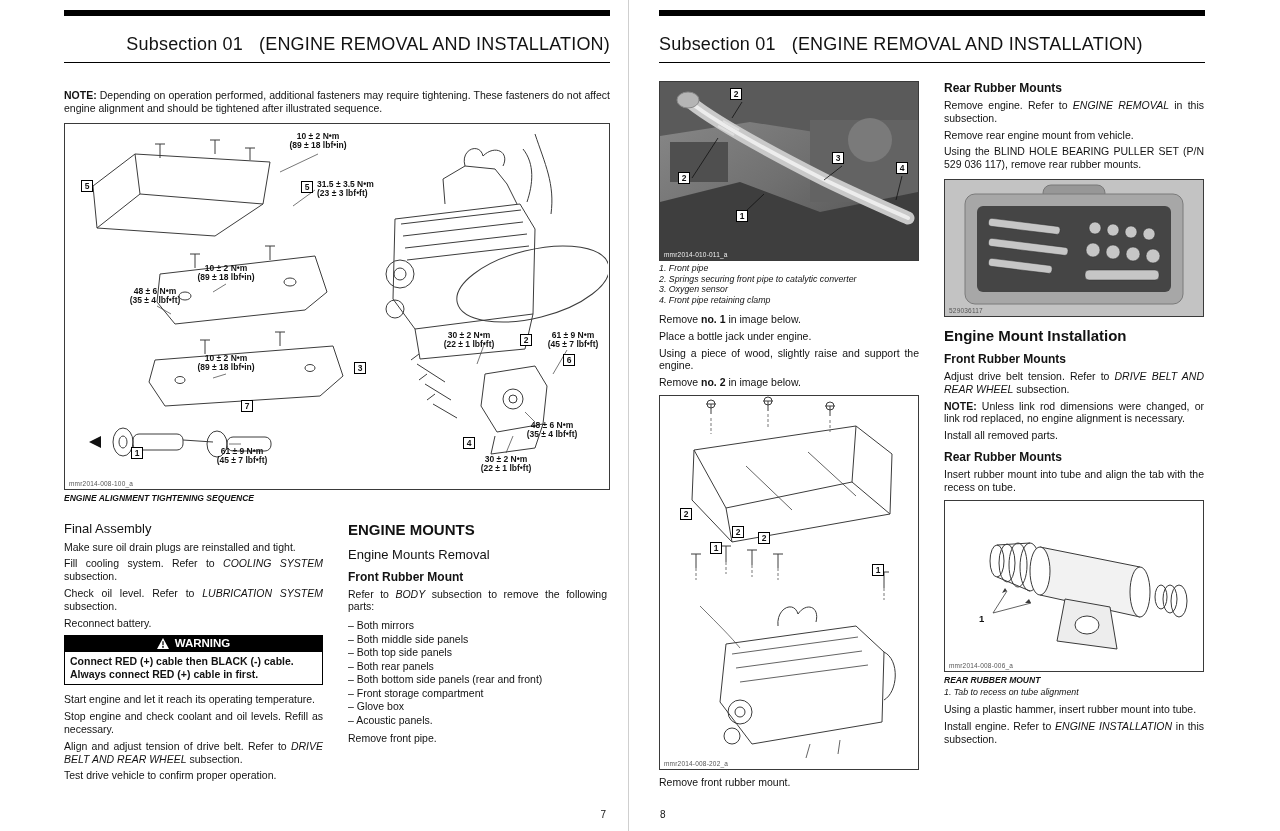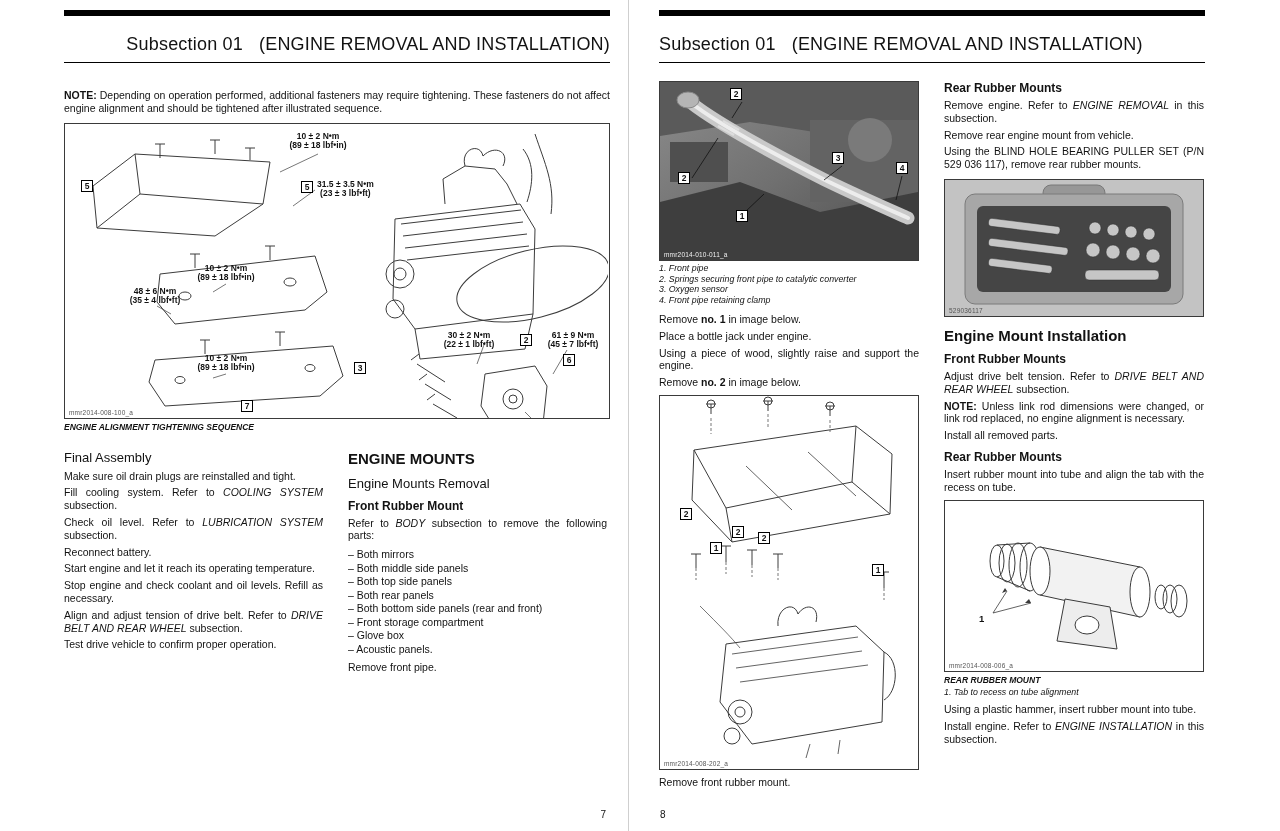--- a/index.html
+++ b/index.html
@@ -14,21 +14,21 @@
   .header-text { font-size:18px; margin-top:18px; letter-spacing:.2px; white-space:nowrap; }
   .header-text .hdr-sub { margin-right:16px; }
   .page-left .header-text { text-align:right; }
   .header-rule { height:1px; background:#000; margin-top:7px; }
 
   .body-text { font-size:10.5px; line-height:12.8px; text-align:justify; margin-bottom:4px; }
   .note { margin-top:26px; }
   .ref { font-style:italic; }
 
   .figure { position:relative; border:1px solid #3a3a3a; background:#fff; overflow:hidden; }
-  .fig-align { height:296px; margin-top:8px; }
+  .fig-align { height:367px; margin-top:8px; }
   .figcode { position:absolute; left:4px; bottom:2px; font-size:6.5px; color:#555; letter-spacing:.2px; }
   .figcode.light { color:#f0f0f0; }
   .figcaption { font-size:8.5px; font-weight:bold; font-style:italic; margin-top:3px; }
   .legend { margin-top:2px; margin-bottom:8px; }
   .legend-line { font-size:8.8px; font-style:italic; line-height:10.5px; padding-left:12px; text-indent:-12px; }
 
   .cols { display:flex; gap:25px; margin-top:12px; }
   .col  { width:260px; }
   .page-left .col { width:259px; }
 
@@ -38,21 +38,21 @@
   .h-first   { margin-top:6px; }
 
   .warning-box  { margin:6px 0 8px; }
   .warning-head { background:#000; color:#fff; font-weight:bold; font-size:11.5px;
                   display:flex; align-items:center; justify-content:center; gap:6px; padding:2px 0; }
   .warning-body { border:1px solid #000; padding:3px 5px; font-weight:bold; font-size:10.5px; line-height:13px; }
 
   ul.dash-list { list-style:none; margin:6px 0 5px; }
   ul.dash-list li { font-size:10.5px; line-height:13.5px; padding-left:13px; text-indent:-13px; }
 
-  .torque { position:absolute; font-size:8.5px; font-weight:bold; line-height:9.6px; white-space:nowrap;text-align:center; }
+  .torque { position:absolute; font-size:8.5px; font-weight:bold; line-height:9.6px; white-space:nowrap; }
   .t-center { transform:translateX(-50%); text-align:center; }
   .numbox { position:absolute; width:12px; height:12px; border:1px solid #000; background:#fff;
             font-size:8.5px; font-weight:bold; text-align:center; line-height:11px; }
   .callout-plain { position:absolute; font-size:9.5px; font-weight:bold; }
 
   .fig-photo { margin-top:6px; }
   .fig-mount { height:375px; margin-top:6px; }
   .fig-tool  { height:138px; margin:8px 0 6px; }
   .fig-rear  { height:172px; margin-top:6px; }
 
@@ -202,20 +202,34 @@
 
     <div class="cols">
 
       <div class="col">
         <div class="h-sub h-first">Final Assembly</div>
         <p class="body-text">Make sure oil drain plugs are reinstalled and tight.</p>
         <p class="body-text"><span>Fill cooling system. Refer to </span><span class="ref">COOLING SYSTEM</span><span> subsection.</span></p>
         <p class="body-text"><span>Check oil level. Refer to </span><span class="ref">LUBRICATION SYSTEM</span><span> subsection.</span></p>
         <p class="body-text">Reconnect battery.</p>
 
+        <div class="warning-box">
+          <div class="warning-head">
+            <svg width="12" height="11" viewBox="0 0 12 11">
+                <path d="M6 0 L12 11 H0 Z" fill="#fff"></path>
+                <rect x="5.4" y="3.2" width="1.2" height="4" fill="#000"></rect>
+                <circle cx="6" cy="8.9" r="0.9" fill="#000"></circle>
+              </svg>
+            <span>WARNING</span>
+          </div>
+          <div class="warning-body">
+            <div>Connect RED (+) cable then BLACK (-) cable.</div>
+            <div>Always connect RED (+) cable in first.</div>
+          </div>
+        </div>
 
         <p class="body-text">Start engine and let it reach its operating temperature.</p>
         <p class="body-text">Stop engine and check coolant and oil levels. Refill as necessary.</p>
         <p class="body-text"><span>Align and adjust tension of drive belt. Refer to </span><span class="ref">DRIVE BELT AND REAR WHEEL</span><span> subsection.</span></p>
         <p class="body-text">Test drive vehicle to confirm proper operation.</p>
       </div>
 
       <div class="col">
         <div class="h-section h-first">ENGINE MOUNTS</div>
         <div class="h-sub">Engine Mounts Removal</div>

